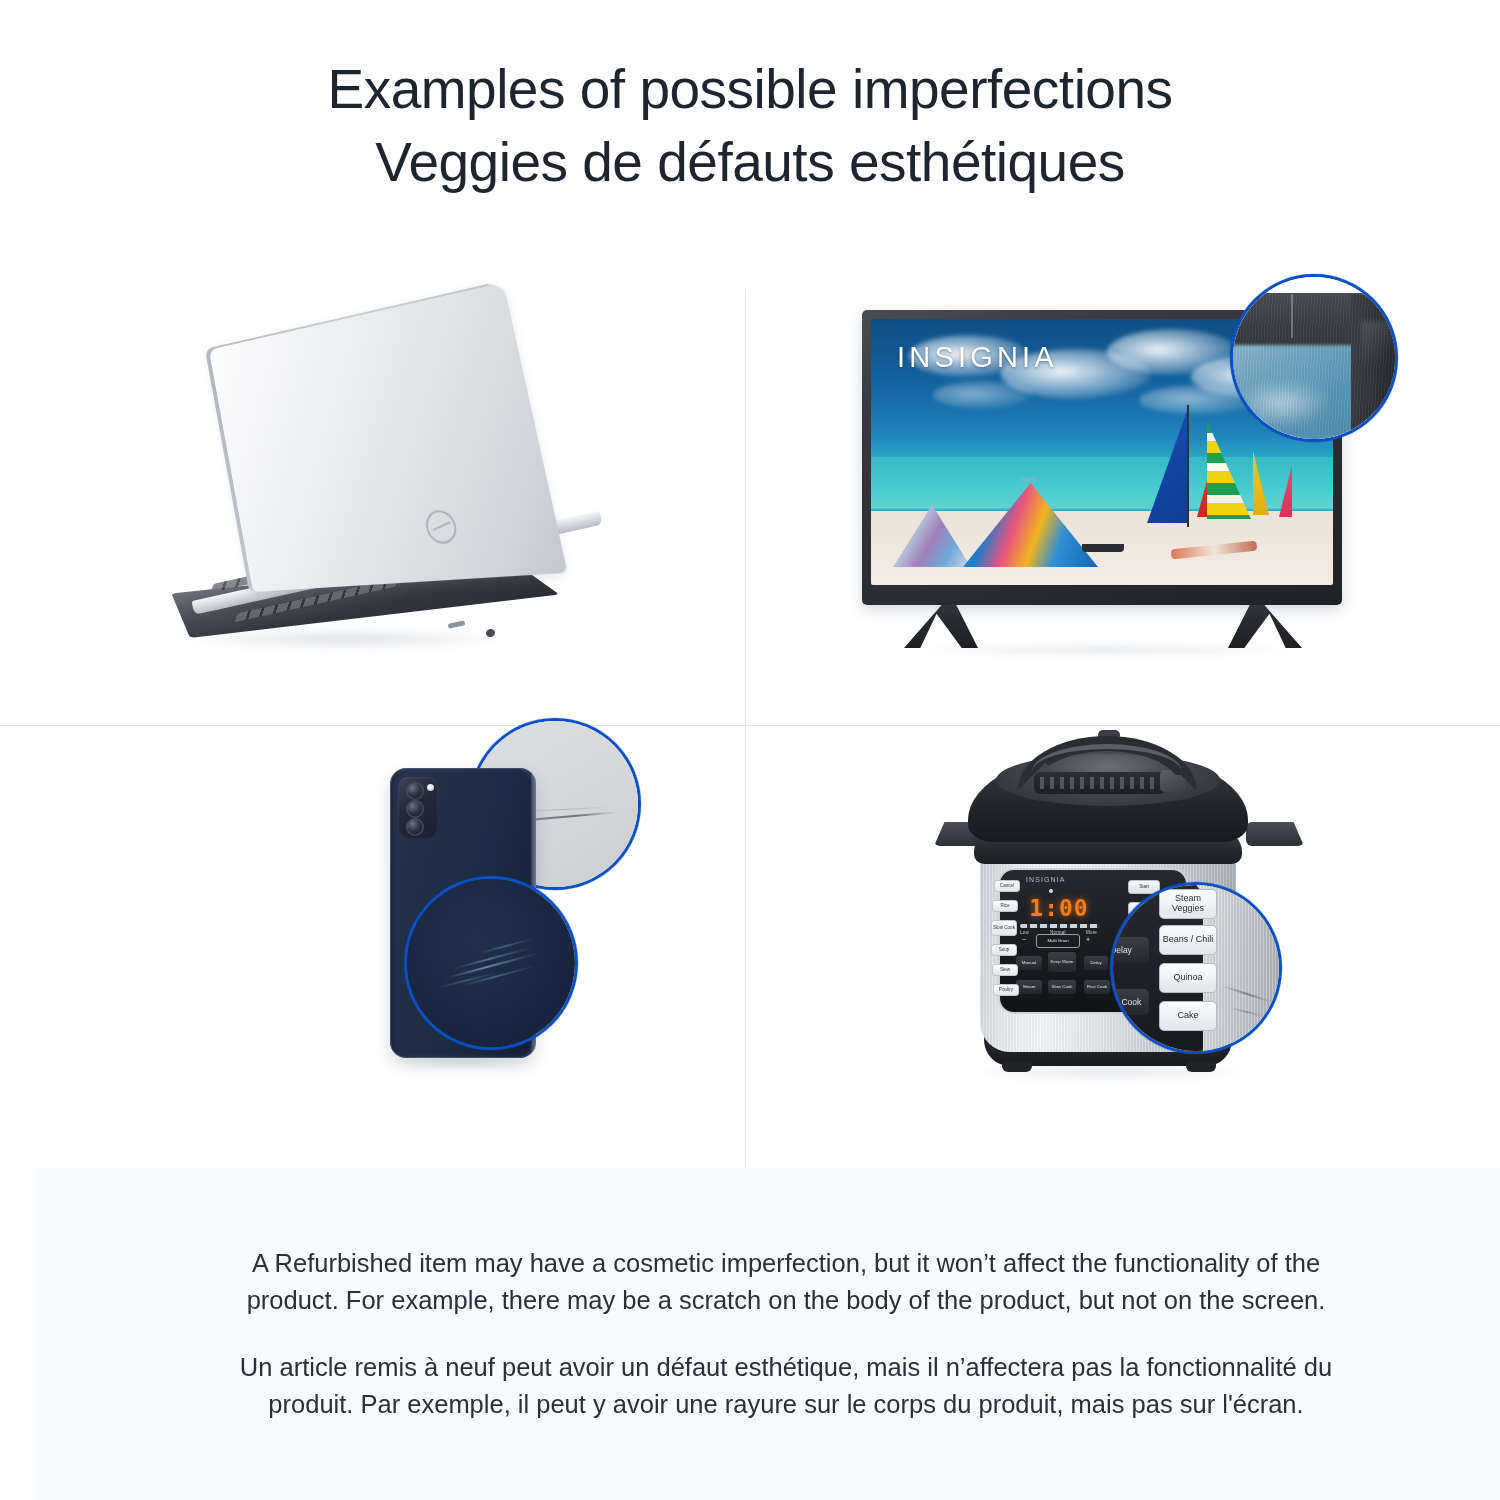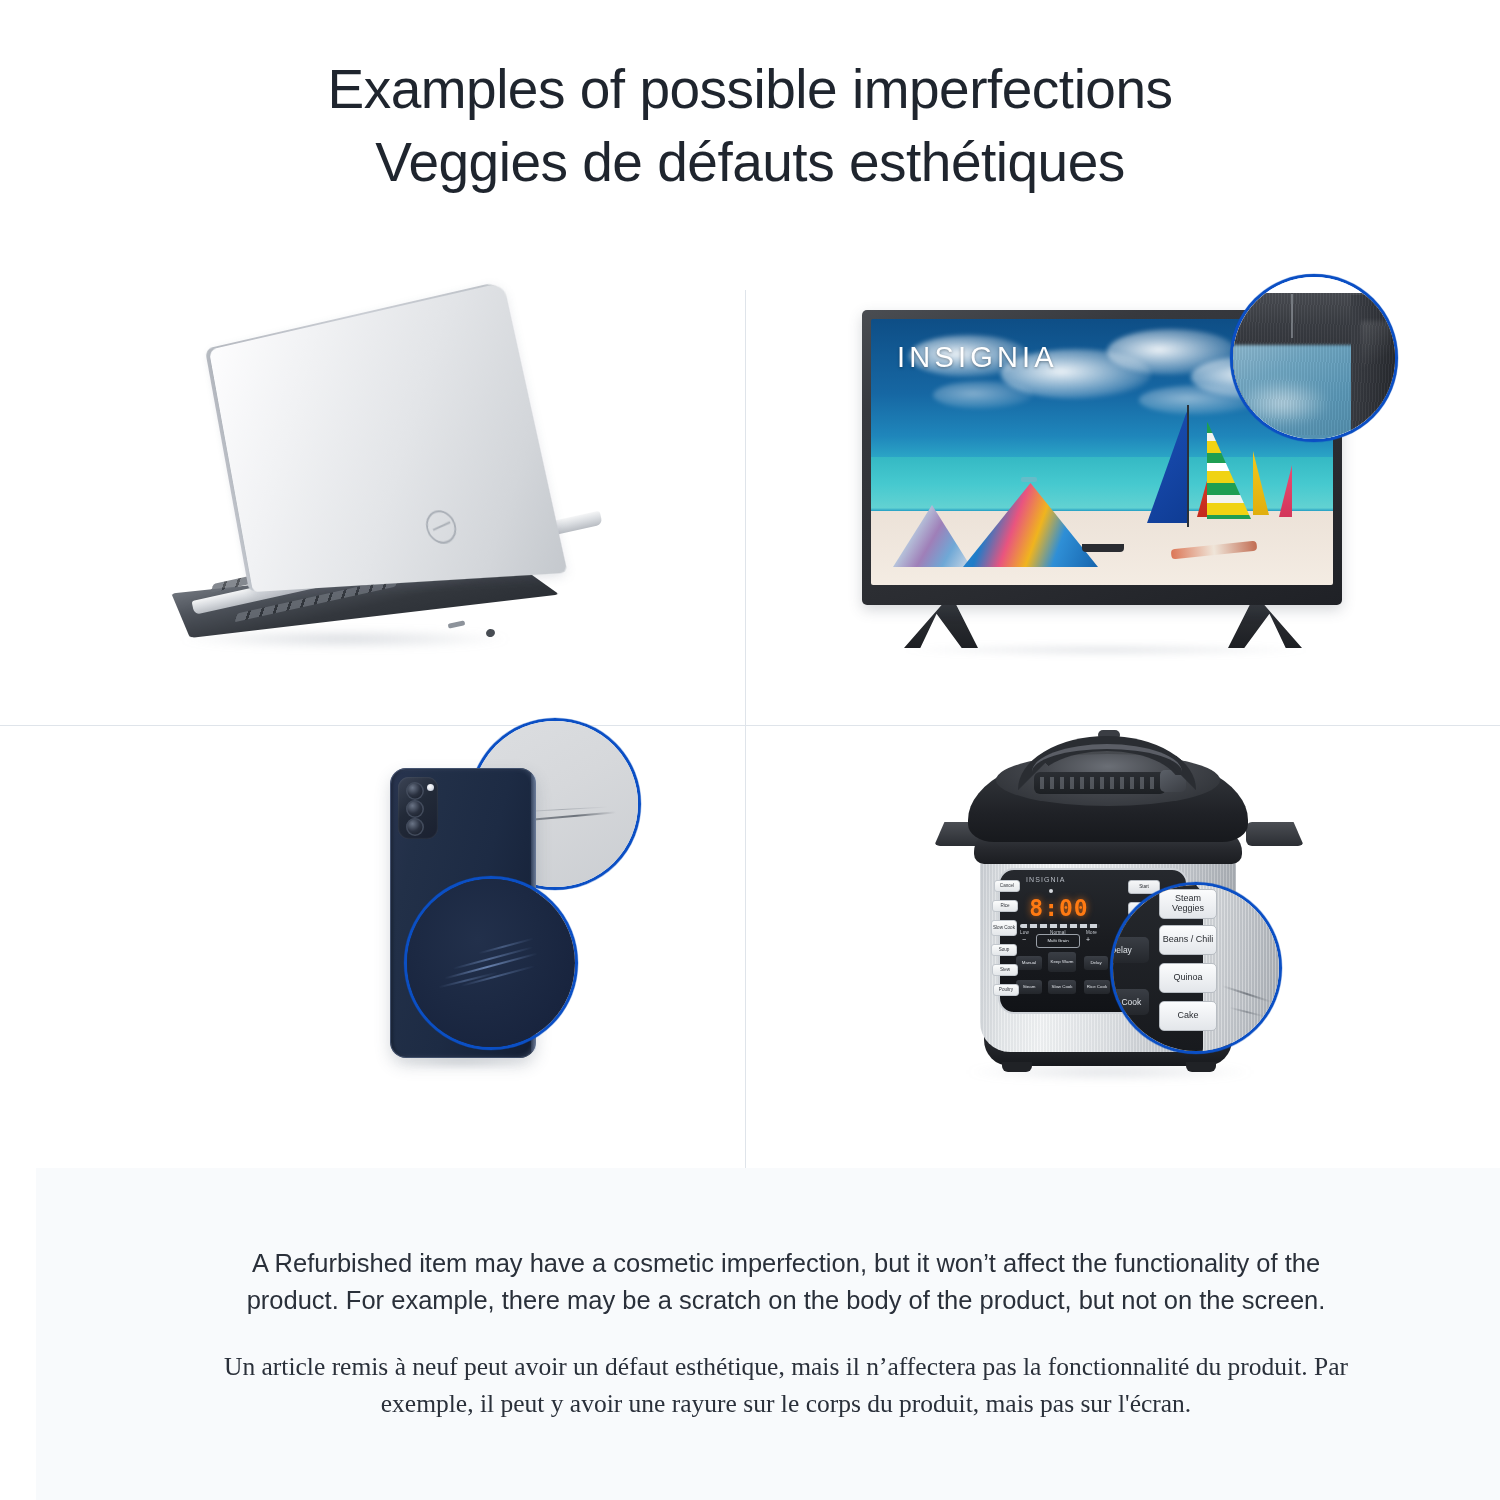--- a/index.html
+++ b/index.html
@@ -489,21 +489,21 @@
     background:#f8fafc;
     display:flex; flex-direction:column;
     align-items:center; justify-content:center;
     padding: 0 150px;
     margin-left: 36px;
   }
   .para {
     font-size: 25.5px; line-height: 1.45; color:#2a303a;
     text-align:center; max-width: 1130px; font-weight:400;
   }
-  .para + .para { margin-top: 30px; font-family: Liberation Serif, serif; }
+  .para + .para { margin-top: 30px; }
 </style>
 </head>
 <body>
 
 <div class="page">
 
   <div class="header">
     <div class="title-line">Examples of possible imperfections</div>
     <div class="title-line">Veggies de défauts esthétiques</div>
   </div>
@@ -622,21 +622,21 @@
         <div class="pc-lid-top"></div>
         <div class="pc-lid-display"></div>
         <div class="pc-lid-badge"></div>
         <div class="pc-valve"></div>
         <div class="pc-handle"></div>
         <div class="pc-handle-hl"></div>
 
         <div class="pc-panel">
           <div class="pc-brand">INSIGNIA</div>
           <div class="pc-dot"></div>
-          <div class="pc-display">8:00</div>
+          <div class="pc-display">1:00</div>
           <div class="pc-bar"></div>
           <div class="pc-tiny" style="left:20px;top:60px;">Low</div>
           <div class="pc-tiny" style="left:50px;top:60px;">Normal</div>
           <div class="pc-tiny" style="left:86px;top:60px;">More</div>
           <div class="pc-selector">Multi Grain</div>
           <div class="pc-pm" style="left:22px;top:66px;">−</div>
           <div class="pc-pm" style="left:86px;top:66px;">+</div>
 
           <div class="pc-btn-dark" style="left:16px;top:86px;width:26px;height:14px;">Manual</div>
           <div class="pc-btn-dark" style="left:48px;top:82px;width:28px;height:20px;">Keep Warm</div>

